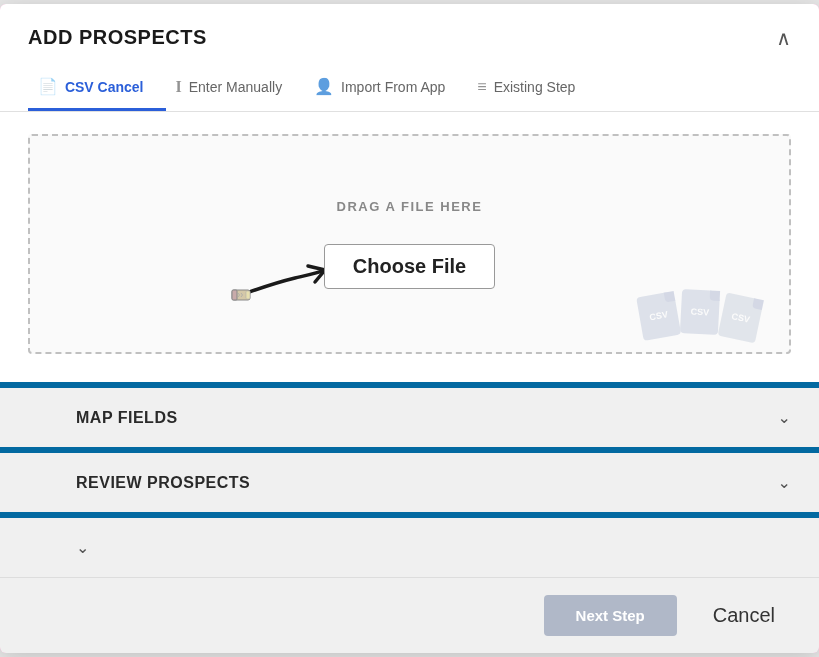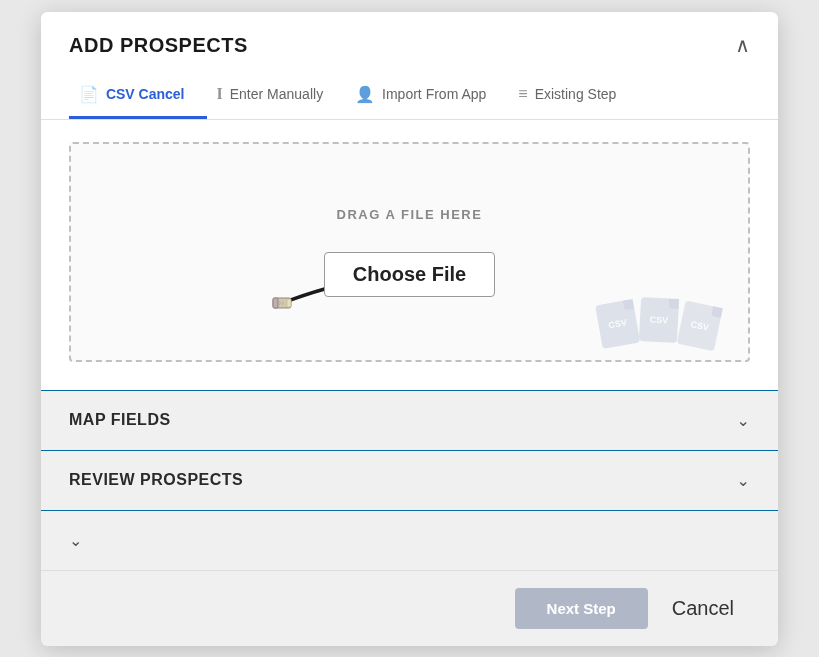--- a/index.html
+++ b/index.html
@@ -5,21 +5,21 @@
     * { box-sizing: border-box; margin: 0; padding: 0; }
     body {
       background: #e8e8e8;
       font-family: -apple-system, BlinkMacSystemFont, 'Segoe UI', Arial, sans-serif;
       display: flex;
       justify-content: center;
       align-items: center;
       min-height: 100vh;
     }
     .modal-wrapper {
-      width: 737px;
+      width: 819px;
       background: #f9a8d4;
       border-radius: 6px;
       box-shadow: 0 4px 24px rgba(0,0,0,0.18);
       overflow: hidden;
     }
     
     .modal-header {
       background: #ffffff;
       padding: 22px 28px 0 28px;
       border-bottom: 1px solid #e0e0e0;
@@ -143,22 +143,23 @@
       width: 10px; height: 10px;
       background: #6677aa;
       border-radius: 0 0 0 4px;
     }
     
     .accordion {
       background: #f0f0f0;
       margin-top: 0;
     }
     .accordion-item {
-      border-top: 1px solid #0369a1;
+      border-top: 6px solid #0369a1;
       background: #f0f0f0;
+      padding-left: 48px;
     }
     .accordion-header {
       display: flex;
       justify-content: space-between;
       align-items: center;
       padding: 20px 28px;
       cursor: pointer;
     }
     .accordion-title {
       font-size: 16px;
@@ -171,21 +172,21 @@
       color: #555;
     }
     
     .modal-footer {
       background: #f0f0f0;
       border-top: 1px solid #ddd;
       padding: 14px 28px;
       display: flex;
       justify-content: flex-end;
       align-items: center;
-      gap: 8px;
+      gap: 20px;
     }
     .btn-next {
       background: #b0b8c8;
       color: #ffffff;
       border: none;
       border-radius: 4px;
       padding: 12px 32px;
       font-size: 15px;
       font-weight: 600;
       cursor: pointer;

